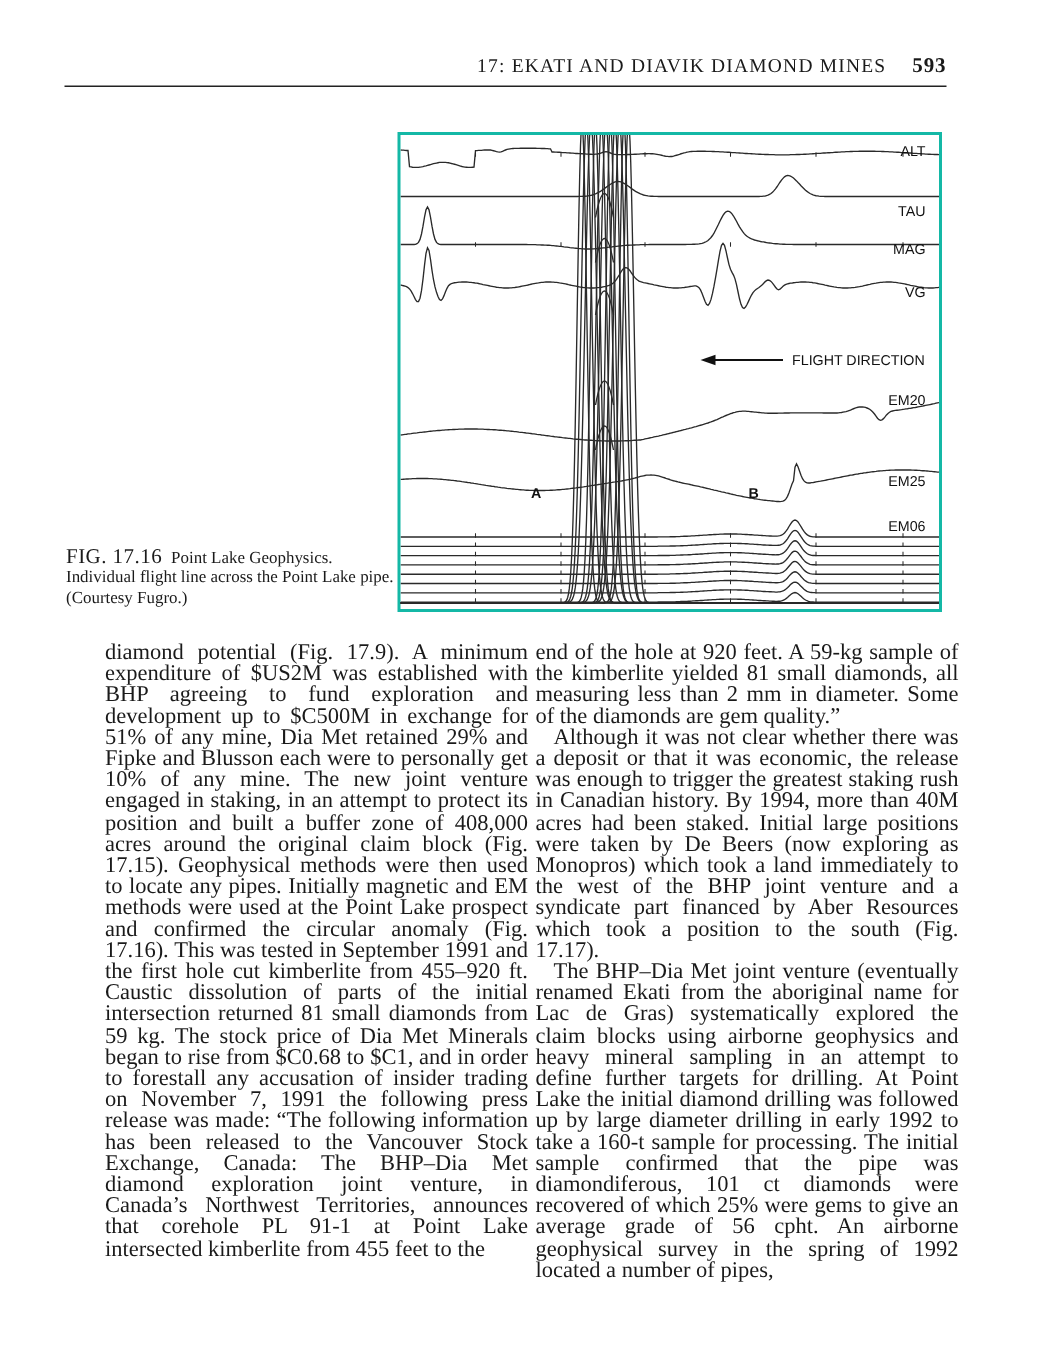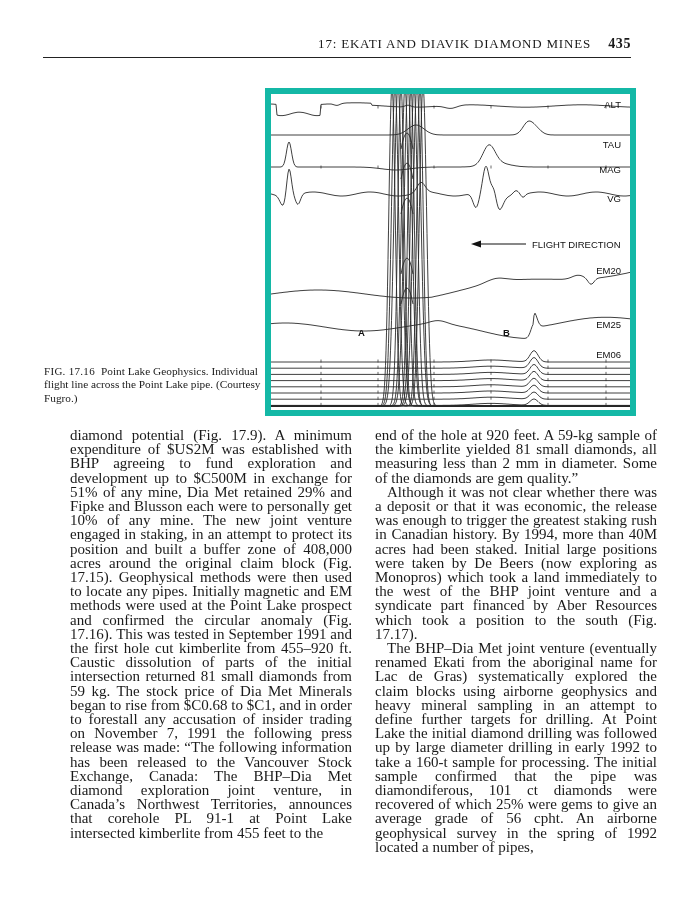--- a/index.html
+++ b/index.html
@@ -1,40 +1,40 @@
 <!DOCTYPE html>
 <html><head>
 <meta charset="utf-8">
 <style>
   html, body { margin: 0; padding: 0; background: #ffffff; }
   body { width: 691px; height: 900px; position: relative; overflow: hidden; color: #1a1a1a; font-family: "Liberation Serif", "DejaVu Serif", serif; }
   .running-head { position: absolute; left: 80px; right: 60px; top: 36px; height: 20px; text-align: right; font-size: 10.5px; letter-spacing: 0.6px; }
   .running-head .chapter { font-variant: small-caps; text-transform: uppercase; font-size: 13px; letter-spacing: 0.8px; }
   .running-head .pagenum { font-weight: bold; font-size: 14px; margin-left: 14px; }
   .head-rule { position: absolute; left: 43px; right: 60px; top: 57px; height: 0; border-top: 1.2px solid #222; }
-  .figure { position: absolute; left: 265px; top: 88px; width: 359px; height: 316px; border: 6px solid #14b8a6; }
+  .figure { position: absolute; left: 265px; top: 88px; width: 359px; height: 316px; border: 2px solid #14b8a6; }
   .figure svg { position: absolute; left: 0; top: 0; width: 359px; height: 316px; }
   .caption { position: absolute; left: 44px; top: 365px; width: 220px; font-size: 11.3px; line-height: 13.4px; }
-  .caption .fig-num { font-variant: small-caps; text-transform: uppercase; font-size: 11px; letter-spacing: 0.3px; margin-right: 6px; }
+  .caption .fig-num { font-variant: small-caps; text-transform: uppercase; font-size: 14px; letter-spacing: 0.3px; margin-right: 6px; }
   .col { position: absolute; top: 428px; width: 282px; font-size: 15px; line-height: 14.2px; text-align: justify; hyphens: manual; }
   .col.left { left: 70px; }
-  .col.right { left: 375px; }
+  .col.right { left: 357px; }
   .col p { margin: 0; }
   .col p.indent { text-indent: 12px; }
   .trace { fill: none; stroke: #2a2a2a; stroke-width: 0.9; }
   .tick { stroke: #2a2a2a; stroke-width: 0.7; }
   .label { font-family: "Liberation Sans", "DejaVu Sans", sans-serif; font-size: 9.5px; fill: #111; }
   .marker { font-family: "Liberation Sans", "DejaVu Sans", sans-serif; font-size: 9.5px; font-weight: bold; fill: #111; }
 </style>
 </head>
 <body>
 
 <div class="running-head">
   <span class="chapter">17: Ekati and Diavik Diamond Mines</span>
-  <span class="pagenum">435</span>
+  <span class="pagenum">593</span>
 </div>
 <div class="head-rule"></div>
 
 <div class="figure">
   <svg id="chart" viewBox="0 0 359 316">
     <g id="traces">
         <path d="M0.0 10.0 L1.0 10.1 L2.0 10.1 L3.0 10.2 L4.0 10.3 L5.0 10.3 L6.0 21.1 L7.0 21.3 L8.0 21.5 L9.0 21.6 L10.0 21.6 L11.0 21.6 L12.0 21.6 L13.0 21.4 L14.0 21.3 L15.0 21.1 L16.0 20.8 L17.0 20.6 L18.0 20.3 L19.0 20.0 L20.0 19.7 L21.0 19.4 L22.0 19.1 L23.0 18.9 L24.0 18.7 L25.0 18.5 L26.0 18.3 L27.0 18.2 L28.0 18.2 L29.0 18.2 L30.0 18.3 L31.0 18.4 L32.0 18.5 L33.0 18.7 L34.0 19.0 L35.0 19.2 L36.0 19.5 L37.0 19.8 L38.0 20.1 L39.0 20.4 L40.0 20.7 L41.0 21.0 L42.0 21.2 L43.0 21.4 L44.0 21.5 L45.0 21.6 L46.0 21.6 L47.0 21.6 L48.0 21.5 L49.0 21.4 L50.0 10.4 L51.0 10.4 L52.0 10.3 L53.0 10.2 L54.0 10.2 L55.0 10.1 L56.0 10.0 L57.0 10.0 L58.0 10.0 L59.0 10.0 L60.0 10.0 L61.0 10.2 L62.0 10.5 L63.0 10.8 L64.0 11.1 L65.0 11.3 L66.0 11.4 L67.0 11.2 L68.0 10.9 L69.0 10.4 L70.0 10.0 L71.0 9.6 L72.0 9.4 L73.0 9.2 L74.0 9.1 L75.0 9.0 L76.0 8.9 L77.0 8.9 L78.0 8.9 L79.0 8.9 L80.0 8.8 L81.0 8.8 L82.0 8.8 L83.0 8.8 L84.0 8.8 L85.0 8.8 L86.0 8.8 L87.0 8.8 L88.0 8.8 L89.0 8.8 L90.0 8.8 L91.0 8.9 L92.0 8.9 L93.0 8.9 L94.0 9.0 L95.0 9.0 L96.0 9.0 L97.0 9.1 L98.0 9.1 L99.0 9.2 L100.0 9.2 L101.0 11.3 L102.0 11.3 L103.0 11.4 L104.0 11.4 L105.0 11.5 L106.0 11.5 L107.0 11.6 L108.0 11.7 L109.0 11.7 L110.0 11.8 L111.0 11.9 L112.0 11.9 L113.0 12.0 L114.0 12.1 L115.0 12.1 L116.0 12.2 L117.0 12.3 L118.0 12.3 L119.0 12.4 L120.0 12.4 L121.0 12.5 L122.0 12.6 L123.0 12.6 L124.0 12.7 L125.0 12.7 L126.0 12.8 L127.0 12.8 L128.0 12.9 L129.0 12.9 L130.0 12.8 L131.0 12.7 L132.0 12.5 L133.0 12.3 L134.0 11.9 L135.0 11.5 L136.0 11.3 L137.0 11.2 L138.0 11.3 L139.0 11.6 L140.0 12.0 L141.0 12.4 L142.0 12.7 L143.0 12.9 L144.0 13.1 L145.0 13.1 L146.0 13.1 L147.0 13.1 L148.0 13.1 L149.0 13.1 L150.0 13.1 L151.0 13.0 L152.0 13.0 L153.0 13.0 L154.0 12.9 L155.0 12.9 L156.0 12.8 L157.0 12.8 L158.0 12.7 L159.0 12.7 L160.0 12.6 L161.0 12.6 L162.0 12.5 L163.0 12.5 L164.0 12.5 L165.0 12.4 L166.0 12.4 L167.0 12.5 L168.0 12.5 L169.0 12.6 L170.0 12.7 L171.0 12.9 L172.0 13.1 L173.0 13.3 L174.0 13.5 L175.0 13.8 L176.0 14.0 L177.0 14.2 L178.0 14.3 L179.0 14.4 L180.0 14.3 L181.0 14.3 L182.0 14.1 L183.0 13.8 L184.0 13.5 L185.0 13.2 L186.0 12.9 L187.0 12.5 L188.0 12.2 L189.0 11.9 L190.0 11.7 L191.0 11.4 L192.0 11.3 L193.0 11.1 L194.0 11.0 L195.0 10.9 L196.0 10.9 L197.0 10.9 L198.0 10.8 L199.0 10.8 L200.0 10.8 L201.0 10.8 L202.0 10.8 L203.0 10.8 L204.0 10.9 L205.0 10.9 L206.0 10.9 L207.0 10.9 L208.0 11.0 L209.0 11.0 L210.0 11.1 L211.0 11.1 L212.0 11.1 L213.0 11.2 L214.0 11.2 L215.0 11.3 L216.0 11.4 L217.0 11.4 L218.0 11.5 L219.0 11.5 L220.0 11.6 L221.0 11.7 L222.0 11.7 L223.0 11.8 L224.0 11.9 L225.0 11.9 L226.0 12.0 L227.0 12.1 L228.0 12.1 L229.0 12.2 L230.0 12.3 L231.0 12.3 L232.0 12.4 L233.0 12.4 L234.0 12.5 L235.0 12.6 L236.0 12.6 L237.0 12.7 L238.0 12.7 L239.0 12.8 L240.0 12.8 L241.0 12.9 L242.0 12.9 L243.0 13.0 L244.0 13.0 L245.0 13.0 L246.0 13.1 L247.0 13.1 L248.0 13.1 L249.0 13.1 L250.0 13.2 L251.0 13.2 L252.0 13.2 L253.0 13.2 L254.0 13.2 L255.0 13.2 L256.0 13.2 L257.0 13.2 L258.0 13.2 L259.0 13.2 L260.0 13.1 L261.0 13.1 L262.0 13.1 L263.0 13.1 L264.0 13.0 L265.0 13.0 L266.0 13.0 L267.0 12.9 L268.0 12.9 L269.0 12.8 L270.0 12.8 L271.0 12.7 L272.0 12.7 L273.0 12.6 L274.0 12.6 L275.0 12.5 L276.0 12.4 L277.0 12.4 L278.0 12.3 L279.0 12.2 L280.0 12.2 L281.0 12.1 L282.0 12.0 L283.0 12.0 L284.0 11.9 L285.0 11.8 L286.0 11.8 L287.0 11.7 L288.0 11.7 L289.0 11.6 L290.0 11.5 L291.0 11.5 L292.0 11.4 L293.0 11.4 L294.0 11.3 L295.0 11.2 L296.0 11.2 L297.0 11.1 L298.0 11.1 L299.0 11.1 L300.0 11.0 L301.0 11.0 L302.0 10.9 L303.0 10.9 L304.0 10.9 L305.0 10.9 L306.0 10.8 L307.0 10.8 L308.0 10.8 L309.0 10.8 L310.0 10.8 L311.0 10.8 L312.0 10.8 L313.0 10.8 L314.0 10.8 L315.0 10.8 L316.0 10.8 L317.0 10.9 L318.0 10.9 L319.0 10.9 L320.0 10.9 L321.0 11.0 L322.0 11.0 L323.0 11.1 L324.0 11.1 L325.0 11.1 L326.0 11.2 L327.0 11.2 L328.0 11.3 L329.0 11.4 L330.0 11.4 L331.0 11.5 L332.0 11.5 L333.0 11.6 L334.0 11.7 L335.0 11.7 L336.0 11.8 L337.0 11.8 L338.0 11.9 L339.0 12.0 L340.0 12.0 L341.0 12.1 L342.0 12.2 L343.0 12.2 L344.0 12.3 L345.0 12.4 L346.0 12.4 L347.0 12.5 L348.0 12.6 L349.0 12.6 L350.0 12.7 L351.0 12.7 L352.0 12.8 L353.0 12.8 L354.0 12.9 L355.0 12.9 L356.0 13.0 L357.0 13.0 L358.0 13.0 L359.0 13.1 " class="trace"></path>
         <path d="M0.0 41.0 L1.0 41.0 L2.0 41.0 L3.0 41.0 L4.0 41.0 L5.0 41.0 L6.0 41.0 L7.0 41.0 L8.0 41.0 L9.0 41.0 L10.0 41.0 L11.0 41.0 L12.0 41.0 L13.0 41.0 L14.0 41.0 L15.0 41.0 L16.0 41.0 L17.0 41.0 L18.0 41.0 L19.0 41.0 L20.0 41.0 L21.0 41.0 L22.0 41.0 L23.0 41.0 L24.0 41.0 L25.0 41.0 L26.0 41.0 L27.0 41.0 L28.0 41.0 L29.0 41.0 L30.0 41.0 L31.0 41.0 L32.0 41.0 L33.0 41.0 L34.0 41.0 L35.0 41.0 L36.0 41.0 L37.0 41.0 L38.0 41.0 L39.0 41.0 L40.0 41.0 L41.0 41.0 L42.0 41.0 L43.0 41.0 L44.0 41.0 L45.0 41.0 L46.0 41.0 L47.0 41.0 L48.0 41.0 L49.0 41.0 L50.0 41.0 L51.0 41.0 L52.0 41.0 L53.0 41.0 L54.0 41.0 L55.0 41.0 L56.0 41.0 L57.0 41.0 L58.0 41.0 L59.0 41.0 L60.0 41.0 L61.0 41.0 L62.0 41.0 L63.0 41.0 L64.0 41.0 L65.0 41.0 L66.0 41.0 L67.0 41.0 L68.0 41.0 L69.0 41.0 L70.0 41.0 L71.0 41.0 L72.0 41.0 L73.0 41.0 L74.0 41.0 L75.0 41.0 L76.0 41.0 L77.0 41.0 L78.0 41.0 L79.0 41.0 L80.0 41.0 L81.0 41.0 L82.0 41.0 L83.0 41.0 L84.0 41.0 L85.0 41.0 L86.0 41.0 L87.0 41.0 L88.0 41.0 L89.0 41.0 L90.0 41.0 L91.0 41.0 L92.0 41.0 L93.0 41.0 L94.0 41.0 L95.0 41.0 L96.0 41.0 L97.0 41.0 L98.0 41.0 L99.0 41.0 L100.0 41.0 L101.0 41.0 L102.0 41.0 L103.0 41.0 L104.0 41.0 L105.0 41.0 L106.0 41.0 L107.0 41.0 L108.0 41.0 L109.0 41.0 L110.0 41.0 L111.0 41.0 L112.0 41.0 L113.0 41.0 L114.0 41.0 L115.0 41.0 L116.0 41.0 L117.0 41.0 L118.0 41.0 L119.0 40.9 L120.0 40.9 L121.0 40.9 L122.0 40.8 L123.0 40.8 L124.0 40.7 L125.0 40.6 L126.0 40.4 L127.0 40.2 L128.0 40.0 L129.0 39.6 L130.0 39.3 L131.0 38.8 L132.0 38.3 L133.0 37.8 L134.0 37.1 L135.0 36.4 L136.0 35.7 L137.0 34.9 L138.0 34.2 L139.0 33.5 L140.0 32.8 L141.0 32.2 L142.0 31.7 L143.0 31.3 L144.0 31.1 L145.0 31.0 L146.0 31.1 L147.0 31.3 L148.0 31.7 L149.0 32.2 L150.0 32.8 L151.0 33.5 L152.0 34.2 L153.0 34.9 L154.0 35.7 L155.0 36.4 L156.0 37.1 L157.0 37.8 L158.0 38.3 L159.0 38.8 L160.0 39.3 L161.0 39.6 L162.0 40.0 L163.0 40.2 L164.0 40.4 L165.0 40.6 L166.0 40.7 L167.0 40.8 L168.0 40.8 L169.0 40.9 L170.0 40.9 L171.0 40.9 L172.0 41.0 L173.0 41.0 L174.0 41.0 L175.0 41.0 L176.0 41.0 L177.0 41.0 L178.0 41.0 L179.0 41.0 L180.0 41.0 L181.0 41.0 L182.0 41.0 L183.0 41.0 L184.0 41.0 L185.0 41.0 L186.0 41.0 L187.0 41.0 L188.0 41.0 L189.0 41.0 L190.0 41.0 L191.0 41.0 L192.0 41.0 L193.0 41.0 L194.0 41.0 L195.0 41.0 L196.0 41.0 L197.0 41.0 L198.0 41.0 L199.0 41.0 L200.0 41.0 L201.0 41.0 L202.0 41.0 L203.0 41.0 L204.0 41.0 L205.0 41.0 L206.0 41.0 L207.0 41.0 L208.0 41.0 L209.0 41.0 L210.0 41.0 L211.0 41.0 L212.0 41.0 L213.0 41.0 L214.0 41.0 L215.0 41.0 L216.0 41.0 L217.0 41.0 L218.0 41.0 L219.0 41.0 L220.0 41.0 L221.0 41.0 L222.0 41.0 L223.0 41.0 L224.0 41.0 L225.0 41.0 L226.0 41.0 L227.0 41.0 L228.0 41.0 L229.0 41.0 L230.0 41.0 L231.0 41.0 L232.0 41.0 L233.0 41.0 L234.0 41.0 L235.0 41.0 L236.0 41.0 L237.0 41.0 L238.0 41.0 L239.0 41.0 L240.0 40.9 L241.0 40.9 L242.0 40.8 L243.0 40.7 L244.0 40.4 L245.0 40.1 L246.0 39.6 L247.0 39.0 L248.0 38.1 L249.0 37.1 L250.0 35.9 L251.0 34.5 L252.0 33.0 L253.0 31.5 L254.0 30.1 L255.0 28.9 L256.0 27.9 L257.0 27.3 L258.0 27.0 L259.0 27.1 L260.0 27.4 L261.0 28.0 L262.0 28.7 L263.0 29.6 L264.0 30.6 L265.0 31.7 L266.0 32.7 L267.0 33.8 L268.0 34.8 L269.0 35.8 L270.0 36.8 L271.0 37.6 L272.0 38.3 L273.0 39.0 L274.0 39.5 L275.0 39.9 L276.0 40.2 L277.0 40.5 L278.0 40.6 L279.0 40.8 L280.0 40.9 L281.0 40.9 L282.0 40.9 L283.0 41.0 L284.0 41.0 L285.0 41.0 L286.0 41.0 L287.0 41.0 L288.0 41.0 L289.0 41.0 L290.0 41.0 L291.0 41.0 L292.0 41.0 L293.0 41.0 L294.0 41.0 L295.0 41.0 L296.0 41.0 L297.0 41.0 L298.0 41.0 L299.0 41.0 L300.0 41.0 L301.0 41.0 L302.0 41.0 L303.0 41.0 L304.0 41.0 L305.0 41.0 L306.0 41.0 L307.0 41.0 L308.0 41.0 L309.0 41.0 L310.0 41.0 L311.0 41.0 L312.0 41.0 L313.0 41.0 L314.0 41.0 L315.0 41.0 L316.0 41.0 L317.0 41.0 L318.0 41.0 L319.0 41.0 L320.0 41.0 L321.0 41.0 L322.0 41.0 L323.0 41.0 L324.0 41.0 L325.0 41.0 L326.0 41.0 L327.0 41.0 L328.0 41.0 L329.0 41.0 L330.0 41.0 L331.0 41.0 L332.0 41.0 L333.0 41.0 L334.0 41.0 L335.0 41.0 L336.0 41.0 L337.0 41.0 L338.0 41.0 L339.0 41.0 L340.0 41.0 L341.0 41.0 L342.0 41.0 L343.0 41.0 L344.0 41.0 L345.0 41.0 L346.0 41.0 L347.0 41.0 L348.0 41.0 L349.0 41.0 L350.0 41.0 L351.0 41.0 L352.0 41.0 L353.0 41.0 L354.0 41.0 L355.0 41.0 L356.0 41.0 L357.0 41.0 L358.0 41.0 L359.0 41.0 " class="trace"></path>
         <path d="M0.0 73.0 L1.0 73.0 L2.0 73.0 L3.0 73.0 L4.0 73.0 L5.0 73.0 L6.0 73.0 L7.0 73.0 L8.0 73.0 L9.0 73.0 L10.0 72.9 L11.0 72.5 L12.0 71.6 L13.0 69.6 L14.0 66.0 L15.0 60.8 L16.0 54.8 L17.0 49.9 L18.0 48.0 L19.0 49.9 L20.0 54.8 L21.0 60.8 L22.0 66.0 L23.0 69.6 L24.0 71.6 L25.0 72.5 L26.0 72.9 L27.0 73.0 L28.0 73.0 L29.0 73.0 L30.0 73.0 L31.0 73.0 L32.0 73.0 L33.0 73.0 L34.0 73.0 L35.0 73.0 L36.0 73.0 L37.0 73.0 L38.0 73.0 L39.0 73.0 L40.0 73.0 L41.0 73.0 L42.0 73.0 L43.0 73.0 L44.0 73.0 L45.0 73.0 L46.0 73.0 L47.0 73.0 L48.0 73.0 L49.0 73.0 L50.0 73.0 L51.0 73.0 L52.0 73.0 L53.0 73.0 L54.0 73.0 L55.0 73.0 L56.0 73.0 L57.0 73.0 L58.0 73.0 L59.0 73.0 L60.0 73.0 L61.0 73.0 L62.0 73.0 L63.0 73.0 L64.0 73.0 L65.0 73.0 L66.0 73.0 L67.0 73.0 L68.0 73.0 L69.0 73.0 L70.0 73.0 L71.0 73.0 L72.0 73.0 L73.0 73.0 L74.0 73.0 L75.0 73.0 L76.0 73.0 L77.0 73.0 L78.0 73.0 L79.0 73.0 L80.0 73.0 L81.0 73.0 L82.0 73.0 L83.0 73.0 L84.0 73.0 L85.0 73.1 L86.0 73.1 L87.0 73.1 L88.0 73.1 L89.0 73.1 L90.0 73.1 L91.0 73.2 L92.0 73.2 L93.0 73.2 L94.0 73.3 L95.0 73.3 L96.0 73.4 L97.0 73.4 L98.0 73.5 L99.0 73.5 L100.0 73.6 L101.0 73.7 L102.0 73.8 L103.0 73.9 L104.0 74.0 L105.0 74.1 L106.0 74.2 L107.0 74.3 L108.0 74.4 L109.0 74.6 L110.0 74.7 L111.0 74.8 L112.0 74.9 L113.0 75.1 L114.0 75.2 L115.0 75.3 L116.0 75.4 L117.0 75.5 L118.0 75.6 L119.0 75.7 L120.0 75.8 L121.0 75.9 L122.0 75.9 L123.0 76.0 L124.0 76.0 L125.0 76.0 L126.0 76.0 L127.0 76.0 L128.0 75.9 L129.0 75.9 L130.0 75.8 L131.0 75.7 L132.0 75.6 L133.0 75.5 L134.0 75.4 L135.0 75.3 L136.0 75.2 L137.0 75.1 L138.0 74.9 L139.0 74.8 L140.0 74.7 L141.0 74.6 L142.0 74.4 L143.0 74.3 L144.0 74.2 L145.0 74.1 L146.0 74.0 L147.0 73.9 L148.0 73.8 L149.0 73.7 L150.0 73.6 L151.0 73.5 L152.0 73.5 L153.0 73.4 L154.0 73.4 L155.0 73.3 L156.0 73.3 L157.0 73.2 L158.0 73.2 L159.0 73.2 L160.0 73.1 L161.0 73.1 L162.0 73.1 L163.0 73.1 L164.0 73.1 L165.0 73.1 L166.0 73.0 L167.0 73.0 L168.0 73.0 L169.0 73.0 L170.0 73.0 L171.0 73.0 L172.0 73.0 L173.0 73.0 L174.0 73.0 L175.0 73.0 L176.0 73.0 L177.0 73.0 L178.0 73.0 L179.0 73.0 L180.0 73.0 L181.0 73.0 L182.0 73.0 L183.0 73.0 L184.0 73.0 L185.0 73.0 L186.0 73.0 L187.0 73.0 L188.0 73.0 L189.0 73.0 L190.0 73.0 L191.0 72.9 L192.0 72.9 L193.0 72.9 L194.0 72.9 L195.0 72.8 L196.0 72.8 L197.0 72.7 L198.0 72.7 L199.0 72.6 L200.0 72.4 L201.0 72.2 L202.0 71.9 L203.0 71.5 L204.0 71.0 L205.0 70.3 L206.0 69.4 L207.0 68.3 L208.0 67.0 L209.0 65.4 L210.0 63.5 L211.0 61.5 L212.0 59.5 L213.0 57.3 L214.0 55.4 L215.0 53.6 L216.0 52.2 L217.0 51.2 L218.0 50.8 L219.0 50.9 L220.0 51.5 L221.0 52.6 L222.0 54.0 L223.0 55.7 L224.0 57.5 L225.0 59.4 L226.0 61.2 L227.0 62.8 L228.0 64.3 L229.0 65.6 L230.0 66.6 L231.0 67.5 L232.0 68.2 L233.0 68.8 L234.0 69.3 L235.0 69.6 L236.0 70.0 L237.0 70.2 L238.0 70.5 L239.0 70.7 L240.0 71.0 L241.0 71.2 L242.0 71.3 L243.0 71.5 L244.0 71.7 L245.0 71.9 L246.0 72.0 L247.0 72.1 L248.0 72.3 L249.0 72.4 L250.0 72.5 L251.0 72.5 L252.0 72.6 L253.0 72.7 L254.0 72.7 L255.0 72.8 L256.0 72.8 L257.0 72.9 L258.0 72.9 L259.0 72.9 L260.0 72.9 L261.0 72.9 L262.0 73.0 L263.0 73.0 L264.0 73.0 L265.0 73.0 L266.0 73.0 L267.0 73.0 L268.0 73.0 L269.0 73.0 L270.0 73.0 L271.0 73.0 L272.0 73.0 L273.0 73.0 L274.0 73.0 L275.0 73.0 L276.0 73.0 L277.0 73.0 L278.0 73.0 L279.0 73.0 L280.0 73.0 L281.0 73.0 L282.0 73.0 L283.0 73.0 L284.0 73.0 L285.0 73.0 L286.0 73.0 L287.0 73.0 L288.0 73.0 L289.0 73.0 L290.0 73.0 L291.0 73.0 L292.0 73.0 L293.0 73.0 L294.0 73.0 L295.0 73.0 L296.0 73.0 L297.0 73.0 L298.0 73.0 L299.0 73.0 L300.0 73.0 L301.0 73.0 L302.0 73.0 L303.0 73.0 L304.0 73.0 L305.0 73.0 L306.0 73.0 L307.0 73.0 L308.0 73.0 L309.0 73.0 L310.0 73.0 L311.0 73.0 L312.0 73.0 L313.0 73.0 L314.0 73.0 L315.0 73.0 L316.0 73.0 L317.0 73.0 L318.0 73.0 L319.0 73.0 L320.0 73.0 L321.0 73.0 L322.0 73.0 L323.0 73.0 L324.0 73.0 L325.0 73.0 L326.0 73.0 L327.0 73.0 L328.0 73.0 L329.0 73.0 L330.0 73.0 L331.0 73.0 L332.0 73.0 L333.0 73.0 L334.0 73.0 L335.0 73.0 L336.0 73.0 L337.0 73.0 L338.0 73.0 L339.0 73.0 L340.0 73.0 L341.0 73.0 L342.0 73.0 L343.0 73.0 L344.0 73.0 L345.0 73.0 L346.0 73.0 L347.0 73.0 L348.0 73.0 L349.0 73.0 L350.0 73.0 L351.0 73.0 L352.0 73.0 L353.0 73.0 L354.0 73.0 L355.0 73.0 L356.0 73.0 L357.0 73.0 L358.0 73.0 L359.0 73.0 " class="trace"></path>
         <path d="M0.0 100.0 L1.0 100.2 L2.0 100.5 L3.0 100.8 L4.0 101.1 L5.0 101.7 L6.0 102.6 L7.0 103.9 L8.0 105.7 L9.0 107.7 L10.0 109.7 L11.0 111.1 L12.0 111.0 L13.0 108.8 L14.0 103.8 L15.0 96.1 L16.0 86.9 L17.0 78.9 L18.0 75.2 L19.0 77.0 L20.0 82.9 L21.0 90.2 L22.0 96.5 L23.0 101.3 L24.0 104.9 L25.0 107.7 L26.0 109.7 L27.0 110.3 L28.0 109.3 L29.0 107.1 L30.0 104.5 L31.0 102.2 L32.0 100.5 L33.0 99.6 L34.0 99.0 L35.0 98.7 L36.0 98.5 L37.0 98.4 L38.0 98.2 L39.0 98.1 L40.0 98.1 L41.0 98.0 L42.0 98.0 L43.0 98.0 L44.0 98.0 L45.0 98.1 L46.0 98.2 L47.0 98.3 L48.0 98.4 L49.0 98.5 L50.0 98.7 L51.0 98.8 L52.0 99.0 L53.0 99.2 L54.0 99.4 L55.0 99.7 L56.0 99.9 L57.0 100.1 L58.0 100.3 L59.0 100.5 L60.0 100.7 L61.0 100.9 L62.0 101.1 L63.0 101.3 L64.0 101.5 L65.0 101.6 L66.0 101.7 L67.0 101.8 L68.0 101.9 L69.0 102.0 L70.0 102.0 L71.0 102.0 L72.0 102.0 L73.0 101.9 L74.0 101.9 L75.0 101.8 L76.0 101.7 L77.0 101.5 L78.0 101.4 L79.0 101.2 L80.0 101.0 L81.0 100.8 L82.0 100.6 L83.0 100.4 L84.0 100.2 L85.0 100.0 L86.0 99.7 L87.0 99.5 L88.0 99.3 L89.0 99.1 L90.0 98.9 L91.0 98.7 L92.0 98.6 L93.0 98.4 L94.0 98.3 L95.0 98.2 L96.0 98.1 L97.0 98.0 L98.0 98.0 L99.0 98.0 L100.0 98.0 L101.0 98.1 L102.0 98.1 L103.0 98.2 L104.0 98.3 L105.0 98.4 L106.0 98.6 L107.0 98.7 L108.0 98.9 L109.0 99.1 L110.0 99.3 L111.0 99.5 L112.0 99.8 L113.0 100.0 L114.0 100.2 L115.0 100.4 L116.0 100.6 L117.0 100.8 L118.0 101.0 L119.0 101.2 L120.0 101.4 L121.0 101.5 L122.0 101.7 L123.0 101.8 L124.0 101.9 L125.0 101.9 L126.0 102.0 L127.0 102.0 L128.0 102.0 L129.0 102.0 L130.0 101.9 L131.0 101.8 L132.0 101.7 L133.0 101.6 L134.0 101.5 L135.0 101.3 L136.0 101.1 L137.0 100.9 L138.0 100.6 L139.0 100.3 L140.0 99.9 L141.0 99.3 L142.0 98.5 L143.0 97.5 L144.0 96.2 L145.0 94.6 L146.0 93.0 L147.0 91.3 L148.0 89.8 L149.0 88.8 L150.0 88.4 L151.0 88.6 L152.0 89.3 L153.0 90.5 L154.0 92.0 L155.0 93.4 L156.0 94.8 L157.0 95.9 L158.0 96.7 L159.0 97.4 L160.0 97.8 L161.0 98.1 L162.0 98.4 L163.0 98.6 L164.0 98.8 L165.0 99.0 L166.0 99.2 L167.0 99.4 L168.0 99.6 L169.0 99.9 L170.0 100.1 L171.0 100.3 L172.0 100.5 L173.0 100.7 L174.0 100.9 L175.0 101.1 L176.0 101.3 L177.0 101.5 L178.0 101.6 L179.0 101.7 L180.0 101.8 L181.0 101.9 L182.0 102.0 L183.0 102.0 L184.0 102.0 L185.0 102.0 L186.0 101.9 L187.0 101.9 L188.0 101.8 L189.0 101.7 L190.0 101.5 L191.0 101.4 L192.0 101.2 L193.0 101.0 L194.0 100.9 L195.0 100.7 L196.0 100.6 L197.0 100.6 L198.0 101.0 L199.0 101.8 L200.0 103.3 L201.0 105.5 L202.0 108.2 L203.0 110.9 L204.0 112.9 L205.0 113.5 L206.0 112.3 L207.0 109.6 L208.0 105.6 L209.0 100.8 L210.0 95.3 L211.0 89.4 L212.0 83.2 L213.0 77.6 L214.0 73.6 L215.0 72.2 L216.0 73.6 L217.0 77.3 L218.0 82.0 L219.0 86.4 L220.0 89.5 L221.0 91.6 L222.0 93.4 L223.0 95.9 L224.0 99.7 L225.0 104.5 L226.0 109.2 L227.0 112.9 L228.0 115.0 L229.0 115.6 L230.0 114.7 L231.0 113.0 L232.0 110.9 L233.0 108.7 L234.0 106.7 L235.0 105.1 L236.0 103.9 L237.0 103.0 L238.0 102.3 L239.0 101.7 L240.0 100.9 L241.0 100.0 L242.0 99.0 L243.0 97.9 L244.0 97.1 L245.0 96.7 L246.0 96.9 L247.0 97.6 L248.0 98.7 L249.0 100.1 L250.0 101.5 L251.0 102.7 L252.0 103.2 L253.0 102.8 L254.0 101.9 L255.0 100.8 L256.0 100.1 L257.0 99.6 L258.0 99.3 L259.0 99.0 L260.0 98.8 L261.0 98.7 L262.0 98.5 L263.0 98.4 L264.0 98.3 L265.0 98.2 L266.0 98.1 L267.0 98.0 L268.0 98.0 L269.0 98.0 L270.0 98.0 L271.0 98.1 L272.0 98.1 L273.0 98.2 L274.0 98.3 L275.0 98.5 L276.0 98.6 L277.0 98.8 L278.0 99.0 L279.0 99.2 L280.0 99.4 L281.0 99.6 L282.0 99.8 L283.0 100.1 L284.0 100.3 L285.0 100.5 L286.0 100.7 L287.0 100.9 L288.0 101.1 L289.0 101.3 L290.0 101.4 L291.0 101.6 L292.0 101.7 L293.0 101.8 L294.0 101.9 L295.0 102.0 L296.0 102.0 L297.0 102.0 L298.0 102.0 L299.0 101.9 L300.0 101.9 L301.0 101.8 L302.0 101.7 L303.0 101.6 L304.0 101.4 L305.0 101.2 L306.0 101.1 L307.0 100.9 L308.0 100.7 L309.0 100.4 L310.0 100.2 L311.0 100.0 L312.0 99.8 L313.0 99.6 L314.0 99.3 L315.0 99.1 L316.0 98.9 L317.0 98.8 L318.0 98.6 L319.0 98.4 L320.0 98.3 L321.0 98.2 L322.0 98.1 L323.0 98.1 L324.0 98.0 L325.0 98.0 L326.0 98.0 L327.0 98.0 L328.0 98.1 L329.0 98.2 L330.0 98.3 L331.0 98.4 L332.0 98.6 L333.0 98.7 L334.0 98.9 L335.0 99.1 L336.0 99.3 L337.0 99.5 L338.0 99.7 L339.0 99.9 L340.0 100.2 L341.0 100.4 L342.0 100.6 L343.0 100.8 L344.0 101.0 L345.0 101.2 L346.0 101.4 L347.0 101.5 L348.0 101.6 L349.0 101.8 L350.0 101.9 L351.0 101.9 L352.0 102.0 L353.0 102.0 L354.0 102.0 L355.0 102.0 L356.0 101.9 L357.0 101.8 L358.0 101.7 L359.0 101.6 " class="trace"></path>

